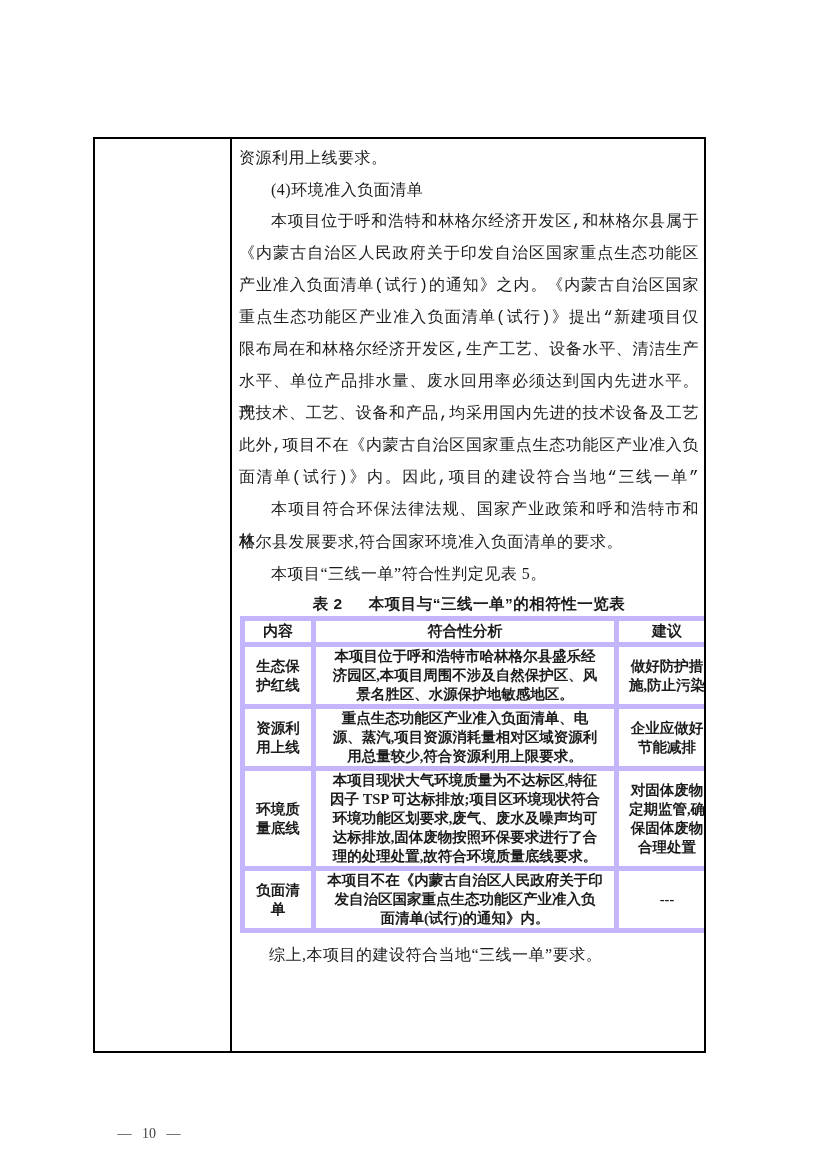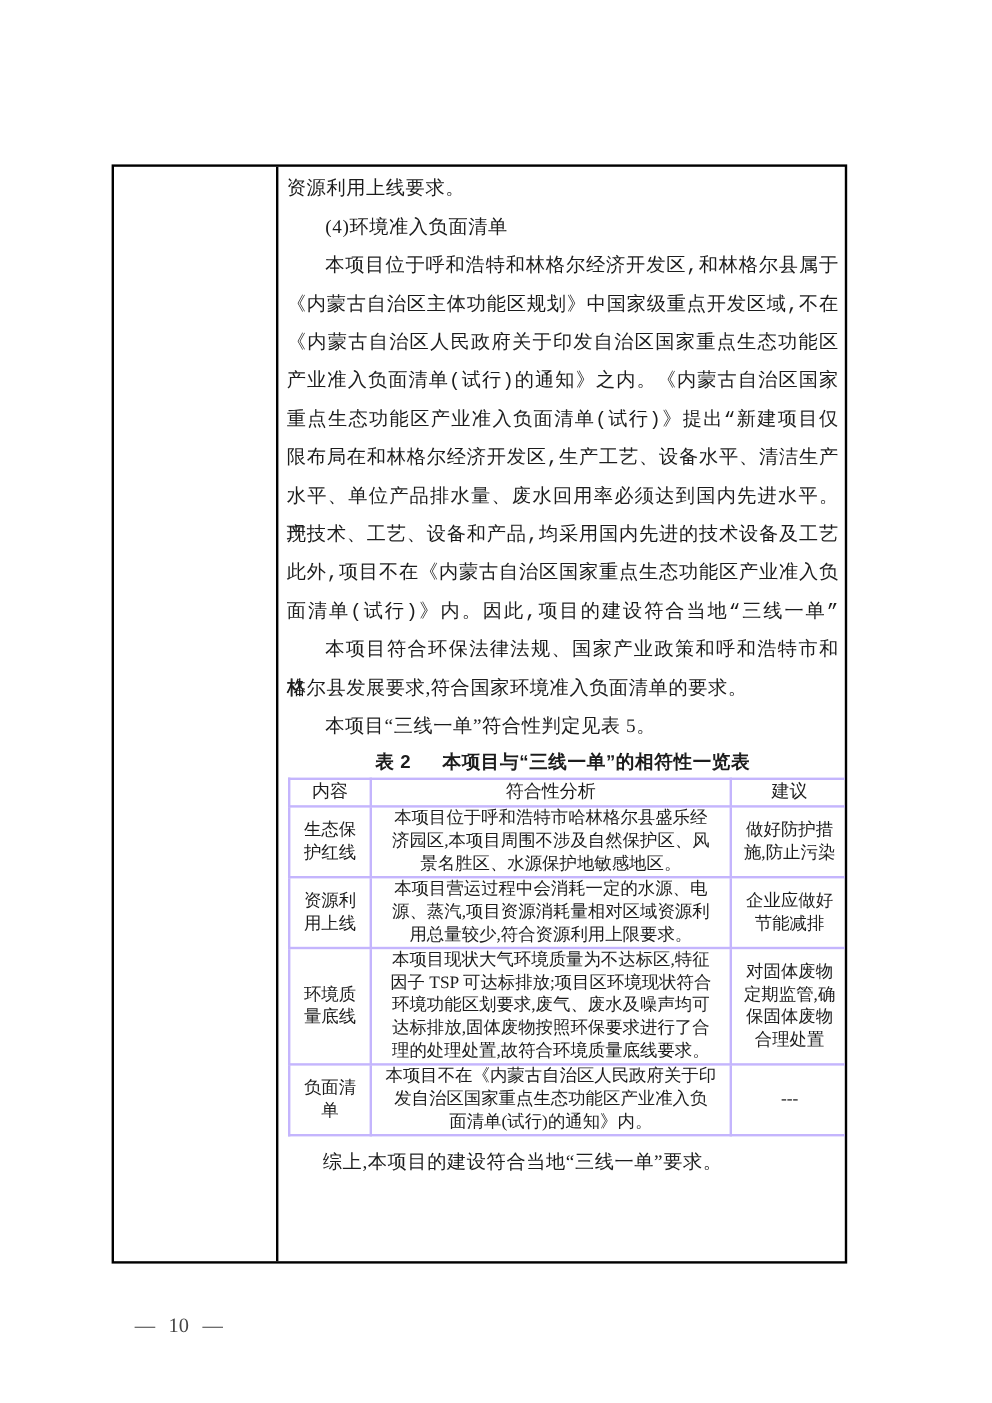--- a/index.html
+++ b/index.html
@@ -56,25 +56,25 @@
   }
   .table-title .t-label { margin-right: 26px; }
   table.t3 {
     border-collapse: collapse;
     table-layout: fixed;
     width: 458px;
     margin: 0 0 0 1px;
     border: 2px solid #000;
   }
   table.t3 th, table.t3 td {
-    border: 2px solid #c4b5fd;
+    border: 5px solid #c4b5fd;
     padding: 0 1px;
     vertical-align: middle;
     text-align: center;
-    font-weight: normal;
+    font-weight: bold;
   }
   table.t3 th {
     height: 21px;
     font-size: 15px;
     line-height: 21px;
   }
   table.t3 .c1 { width: 64px; }
   table.t3 .c2 { width: 296px; }
   table.t3 .c3 { width: 94px; }
   table.t3 .cell-line {
@@ -84,39 +84,38 @@
   }
   .closing {
     margin-top: 11px;
     font-size: 16px;
     line-height: 22px;
     text-indent: 30px;
     letter-spacing: 0.5px;
   }
   .footer {
     position: absolute;
-    left: 103px; top: 1095px;
+    left: 103px; top: 1126px;
     width: 92px;
     text-align: center;
-    font-size: 17px;
+    font-size: 14px;
     color: #444;
     word-spacing: 7px;
   }
 </style>
 </head>
 <body>
 
 <div class="doc-frame">
   <div class="left-cell"></div>
   <div class="content-cell">
     <div class="main-text">
         <div class="line">资源利用上线要求。</div>
         <div class="line indent">(4)环境准入负面清单</div>
         <div class="line indent fill">本项目位于呼和浩特和林格尔经济开发区,和林格尔县属于</div>
-        <div class="line fill">《内蒙古自治区主体功能区规划》中国家级重点开发区域,不在</div>
         <div class="line fill">《内蒙古自治区人民政府关于印发自治区国家重点生态功能区</div>
         <div class="line fill">产业准入负面清单(试行)的通知》之内。《内蒙古自治区国家</div>
         <div class="line fill">重点生态功能区产业准入负面清单(试行)》提出“新建项目仅</div>
         <div class="line fill">限布局在和林格尔经济开发区,生产工艺、设备水平、清洁生产</div>
         <div class="line fill">水平、单位产品排水量、废水回用率必须达到国内先进水平。现</div>
         <div class="line fill">产技术、工艺、设备和产品,均采用国内先进的技术设备及工艺</div>
         <div class="line fill">此外,项目不在《内蒙古自治区国家重点生态功能区产业准入负</div>
         <div class="line fill">面清单(试行)》内。因此,项目的建设符合当地“三线一单”</div>
         <div class="line indent fill">本项目符合环保法律法规、国家产业政策和呼和浩特市和林</div>
         <div class="line">格尔县发展要求,符合国家环境准入负面清单的要求。</div>
@@ -150,21 +149,21 @@
               <div class="cell-line">做好防护措</div>
               <div class="cell-line">施,防止污染</div>
             </td>
           </tr>
           <tr>
             <td>
               <div class="cell-line">资源利</div>
               <div class="cell-line">用上线</div>
             </td>
             <td>
-              <div class="cell-line">本项目营运过程中会消耗一定的水源、电</div>
+              <div class="cell-line">重点生态功能区产业准入负面清单、电</div>
               <div class="cell-line">源、蒸汽,项目资源消耗量相对区域资源利</div>
               <div class="cell-line">用总量较少,符合资源利用上限要求。</div>
             </td>
             <td>
               <div class="cell-line">企业应做好</div>
               <div class="cell-line">节能减排</div>
             </td>
           </tr>
           <tr>
             <td>

